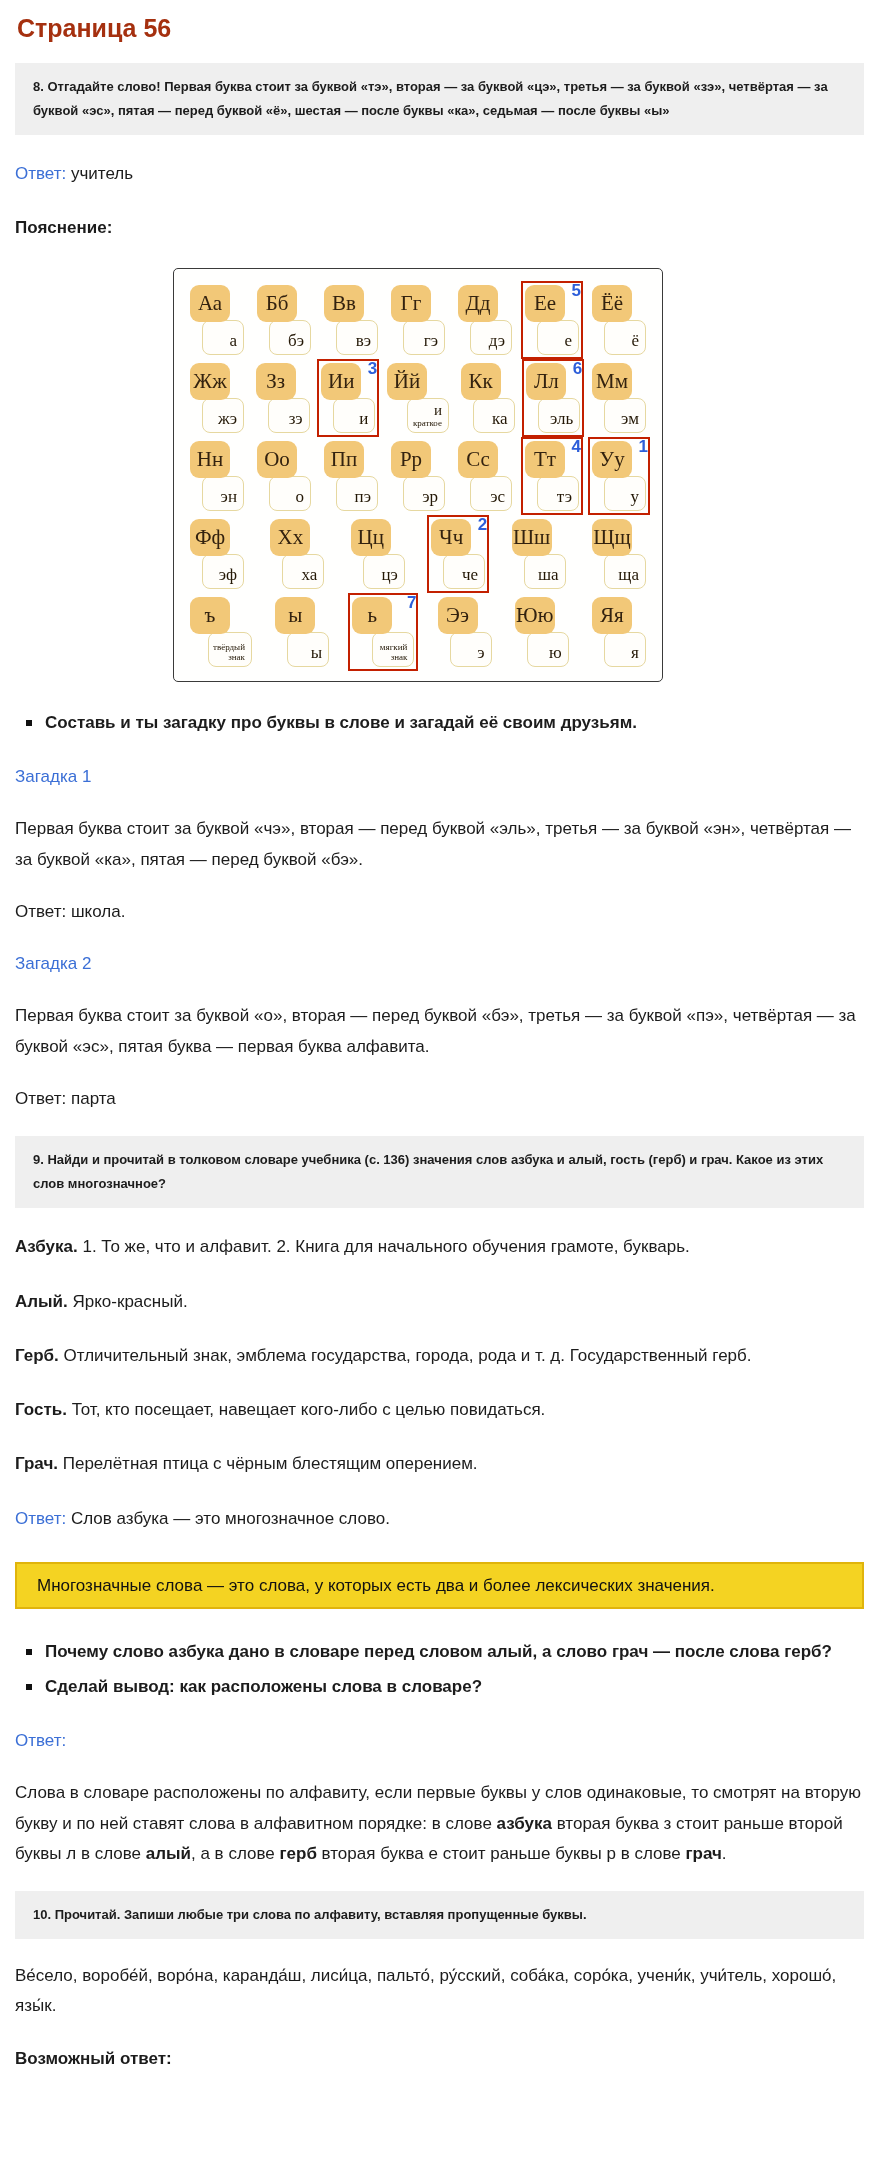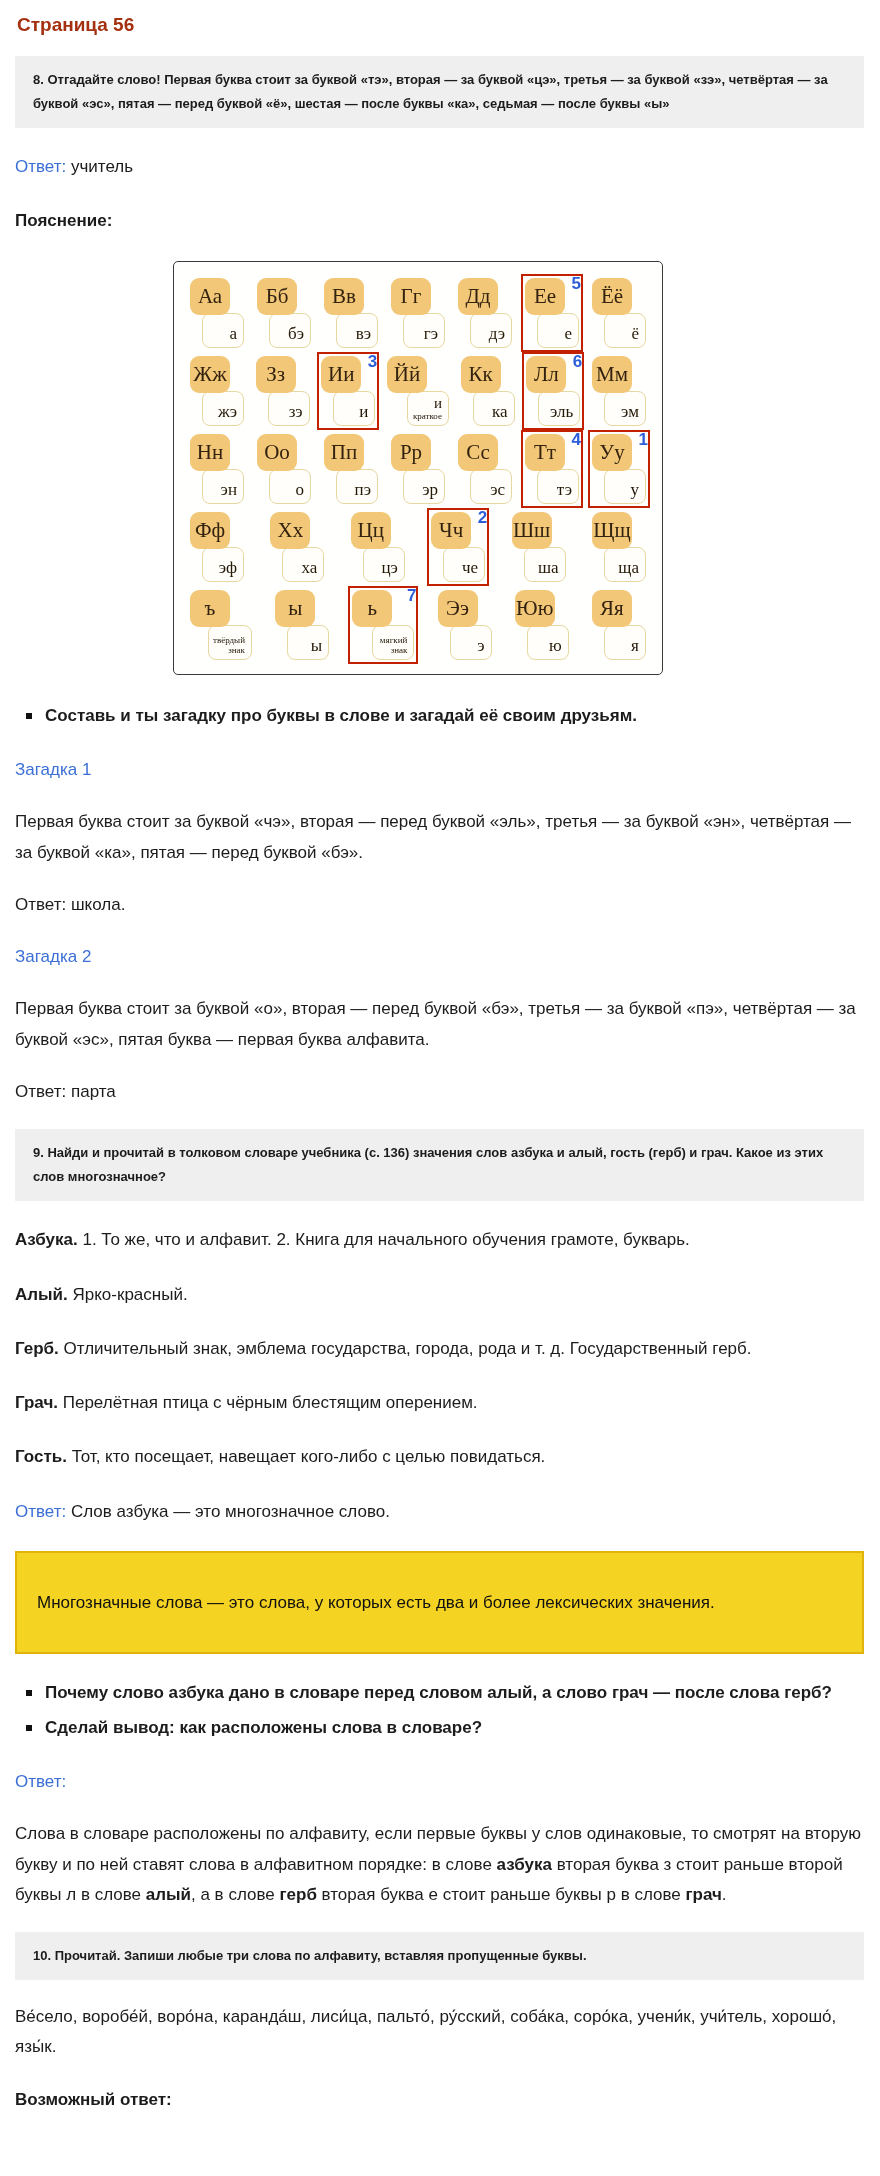--- a/index.html
+++ b/index.html
@@ -1,18 +1,18 @@
 <!DOCTYPE html>
 <html lang="ru"><head>
 <meta charset="utf-8">
 <style>
   html,body{margin:0;padding:0;background:#ffffff;}
   body{width:880px;font-family:"Liberation Sans",sans-serif;color:#1c1c1c;font-size:17px;}
   .page{padding:8px 16px 30px 15px;}
-  h1.page-title{color:#a5300f;font-size:19px;margin:6px 0 20px 2px;font-weight:bold;}
+  h1.page-title{color:#a5300f;font-size:25px;margin:6px 0 20px 2px;font-weight:bold;}
   .qbox{background:#efefef;padding:12px 18px;font-weight:bold;line-height:1.85;margin:20px 0 22px 0;font-size:13px;}
   p{margin:22px 0;line-height:1.78;}
   .bold{font-weight:bold;}
   .blue{color:#3b6fd6;margin-top:43px;}
   a.bluelink{color:#3b6fd6;text-decoration:none;cursor:pointer;}
   
   ul.bullets{list-style:none;margin:24px 0;padding:0 0 0 8px;}
   ul.bullets li{position:relative;padding-left:22px;font-weight:bold;line-height:1.8;margin:4px 0;}
   ul.bullets li::before{content:"";position:absolute;left:3px;top:12px;width:6px;height:6px;background:#111;}
   
@@ -24,21 +24,21 @@
   .abox{position:absolute;top:0;left:0;width:40px;height:37px;background:#f2c878;border-radius:9px;display:flex;align-items:center;justify-content:center;font-size:21px;color:#33220f;z-index:2;}
   .nbox{position:absolute;bottom:0;right:0;min-width:42px;height:35px;box-sizing:border-box;background:#fffefb;border:1px solid #e6d8a0;border-radius:8px;display:flex;flex-direction:column;align-items:flex-end;justify-content:flex-end;padding:2px 6px 3px 4px;font-size:17px;color:#241806;z-index:1;}
   .nbox .ln{font-size:9px;line-height:1.15;}
   .nbox .ln-big{font-size:15px;line-height:1.0;}
   .acell.hl::after{content:"";position:absolute;left:-4px;top:-4px;right:-4px;bottom:-4px;border:2px solid #c32000;z-index:3;}
   .anum{position:absolute;top:-4px;right:-2px;color:#2d5ed9;font-weight:bold;font-size:17px;z-index:4;font-family:"Liberation Sans",sans-serif;}
   
   .def{margin:24px 0;line-height:1.78;}
   .def .term{font-weight:bold;text-align:right;}
   
-  .note{background:#f4d322;border:2px solid #e0b40c;padding:36px 20px;margin:20px 0;line-height:1.6;color:#111;}
+  .note{background:#f4d322;border:2px solid #e0b40c;padding:8px 20px;margin:28px 0;line-height:1.6;color:#111;}
   .b{font-weight:bold;}
   .answer-line{margin:24px 0;}
 </style>
 </head>
 <body>
 
 <div class="page">
 
   <h1 class="page-title">Страница 56</h1>
 
@@ -231,22 +231,22 @@
   <p>Ответ: парта</p>
 
   <div class="qbox">
     <span>9. Найди и прочитай в толковом словаре учебника (с. 136) значения слов азбука и алый, гость (герб) и грач. Какое из этих слов многозначное?</span>
   </div>
 
   <div>
       <p class="def"><span class="term">Азбука.</span> 1. То же, что и алфавит. 2. Книга для начального обучения грамоте, букварь.</p>
       <p class="def"><span class="term">Алый.</span> Ярко-красный.</p>
       <p class="def"><span class="term">Герб.</span> Отличительный знак, эмблема государства, города, рода и т. д. Государственный герб.</p>
+      <p class="def"><span class="term">Гость.</span> Тот, кто посещает, навещает кого-либо с целью повидаться.</p>
       <p class="def"><span class="term">Грач.</span> Перелётная птица с чёрным блестящим оперением.</p>
-      <p class="def"><span class="term">Гость.</span> Тот, кто посещает, навещает кого-либо с целью повидаться.</p>
     </div>
 
   <p class="answer-line">
     <span class="blue">Ответ:</span>
     <span>Слов азбука — это многозначное слово.</span>
   </p>
 
   <div class="note">
     <span>Многозначные слова — это слова, у которых есть два и более лексических значения.</span>
   </div>

